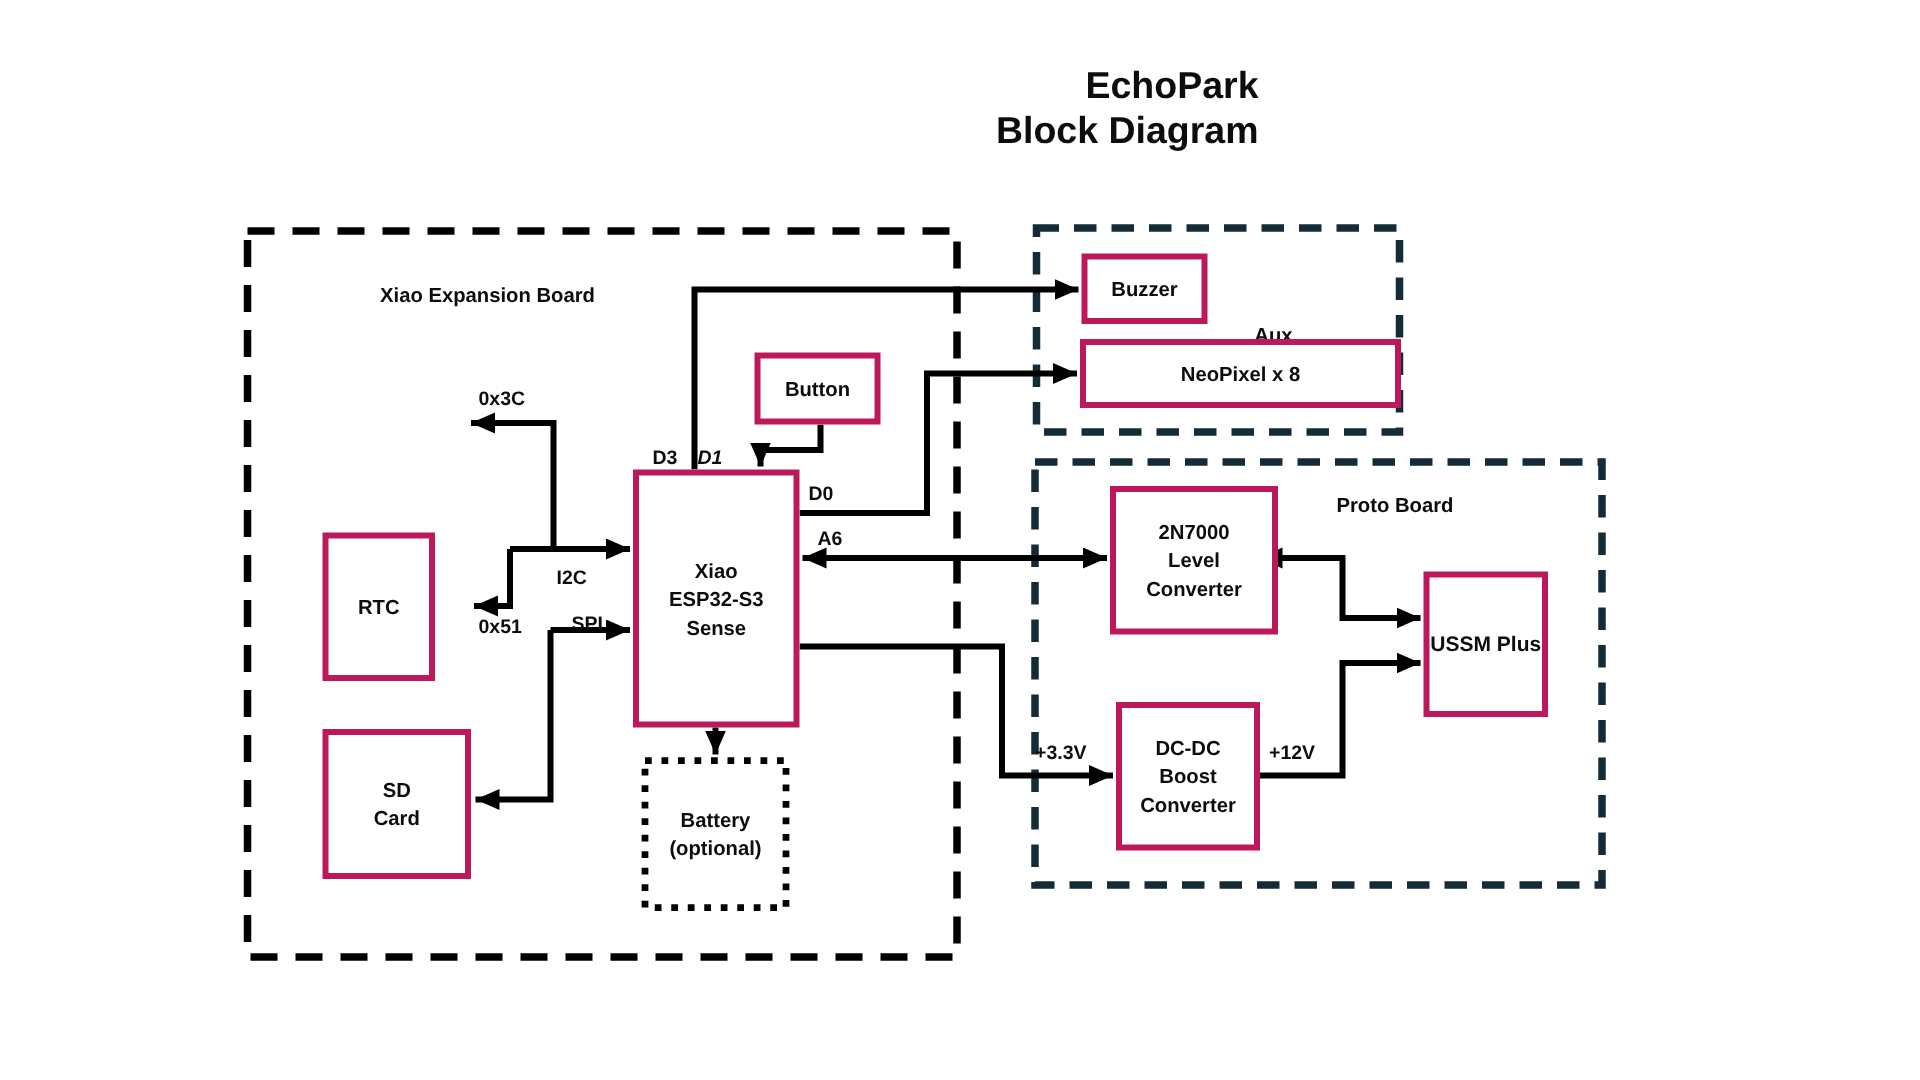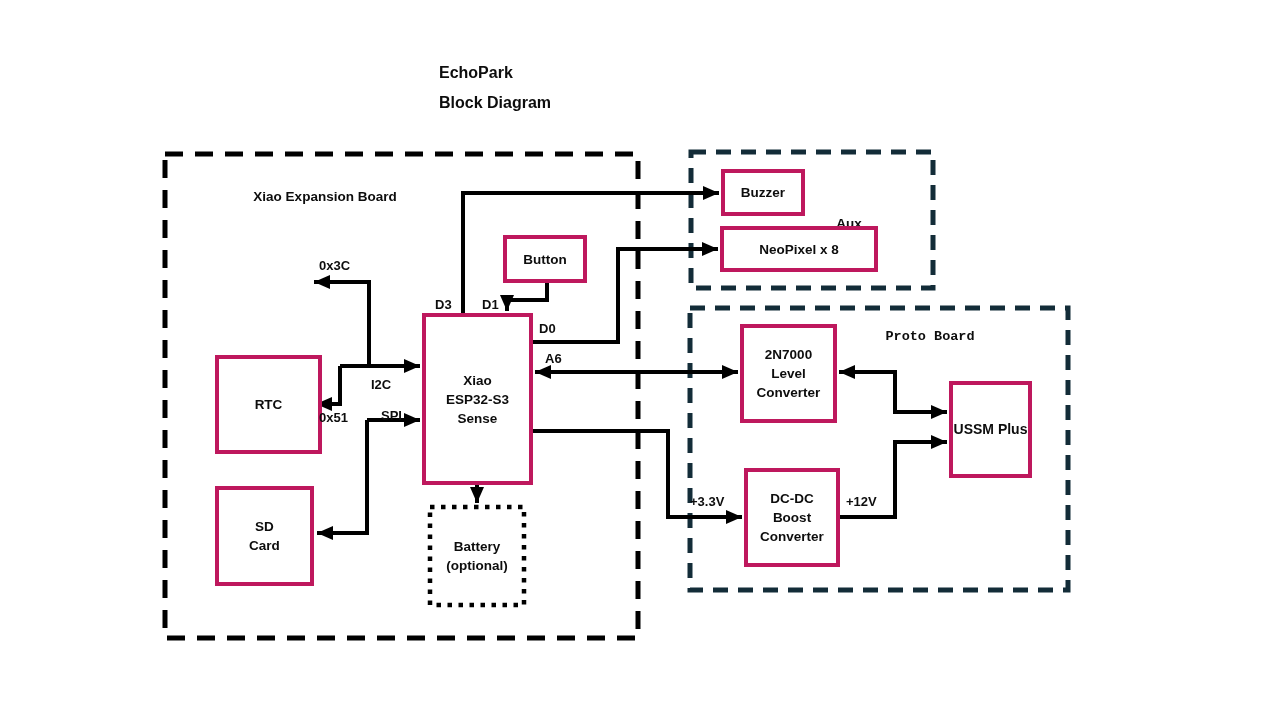--- a/index.html
+++ b/index.html
@@ -5,22 +5,22 @@
   html,body{margin:0;padding:0;background:#ffffff;}
   #stage{
     position:relative;
     width:1280px;height:720px;
     background:#ffffff;
     font-family:"Liberation Sans", sans-serif;
     overflow:hidden;
   }
   #wires{position:absolute;left:0;top:0;width:1280px;height:720px;}
   .title{
-    position:absolute;left:439px;top:58px;width:400px;
-    text-align:left;font-weight:bold;font-size:16px;line-height:30px;
+    position:absolute;left:439px;top:42px;width:400px;
+    text-align:right;font-weight:bold;font-size:25px;line-height:30px;
     color:#0d0d0d;white-space:pre-line;
   }
   .box{
     position:absolute;box-sizing:border-box;
     border:4px solid #be185d;background:#fff;
     display:flex;align-items:center;justify-content:center;
     text-align:center;font-weight:bold;font-size:13.5px;line-height:19px;
     color:#0d0d0d;white-space:pre-line;
   }
   .ghostbox{ 
@@ -72,45 +72,45 @@
       <path d="M840,517 L895,517 L895,442 L947,442" marker-end="url(#arw)"></path>
     </g>
   </svg>
 
   <div class="title">EchoPark
 Block Diagram</div>
 
   <div class="group-label" style="left:235px;top:187px;width:180px;">Xiao Expansion Board</div>
   <div class="group-label" style="left:799px;top:169px;width:100px;margin-top:45px;">Aux
 Module</div>
-  <div class="group-label" style="left:880px;top:327px;width:100px;font-family:Liberation Mono, monospace;">Proto Board</div>
+  <div class="group-label" style="left:880px;top:327px;width:100px;">Proto Board</div>
 
-  <div class="box" style="left:215px;top:355px;width:107px;height:99px;">RTC</div>
+  <div class="box" style="left:215px;top:355px;width:75px;height:99px;">RTC</div>
   <div class="box" style="left:215px;top:486px;width:99px;height:100px;text-align:center;">SD
 Card</div>
   <div class="box" style="left:422px;top:313px;width:111px;height:172px;">Xiao
 ESP32-S3
 Sense</div>
   <div class="box" style="left:503px;top:235px;width:84px;height:48px;text-align:center;">Button</div>
   <div class="ghostbox" style="left:428px;top:505px;width:98px;height:102px;">Battery
 (optional)</div>
   <div class="box" style="left:721px;top:169px;width:84px;height:47px;">Buzzer</div>
-  <div class="box" style="left:720px;top:226px;width:158px;height:46px;">NeoPixel x 8</div>
-  <div class="box" style="left:740px;top:324px;width:97px;height:99px;">2N7000
+  <div class="box" style="left:720px;top:226px;width:214px;height:46px;">NeoPixel x 8</div>
+  <div class="box" style="left:740px;top:324px;width:112px;height:99px;">2N7000
 Level
 Converter</div>
   <div class="box" style="left:949px;top:381px;width:83px;height:97px;font-size:14px;">USSM Plus</div>
   <div class="box" style="left:744px;top:468px;width:96px;height:99px;">DC-DC
 Boost
 Converter</div>
 
   <div class="wire-label" style="left:319px;top:258px;text-align:right;">0x3C</div>
   <div class="wire-label" style="left:371px;top:377px;">I2C</div>
   <div class="wire-label" style="left:319px;top:410px;">0x51</div>
   <div class="wire-label" style="left:381px;top:408px;">SPI</div>
   <div class="wire-label" style="left:435px;top:297px;">D3</div>
-  <div class="wire-label" style="left:482px;top:297px;">D1</div>
+  <div class="wire-label" style="left:465px;top:297px;font-style:italic;">D1</div>
   <div class="wire-label" style="left:539px;top:321px;">D0</div>
   <div class="wire-label" style="left:545px;top:351px;">A6</div>
   <div class="wire-label" style="left:690px;top:494px;">+3.3V</div>
   <div class="wire-label" style="left:846px;top:494px;">+12V</div>
 
 </div>
 
 </body></html>

